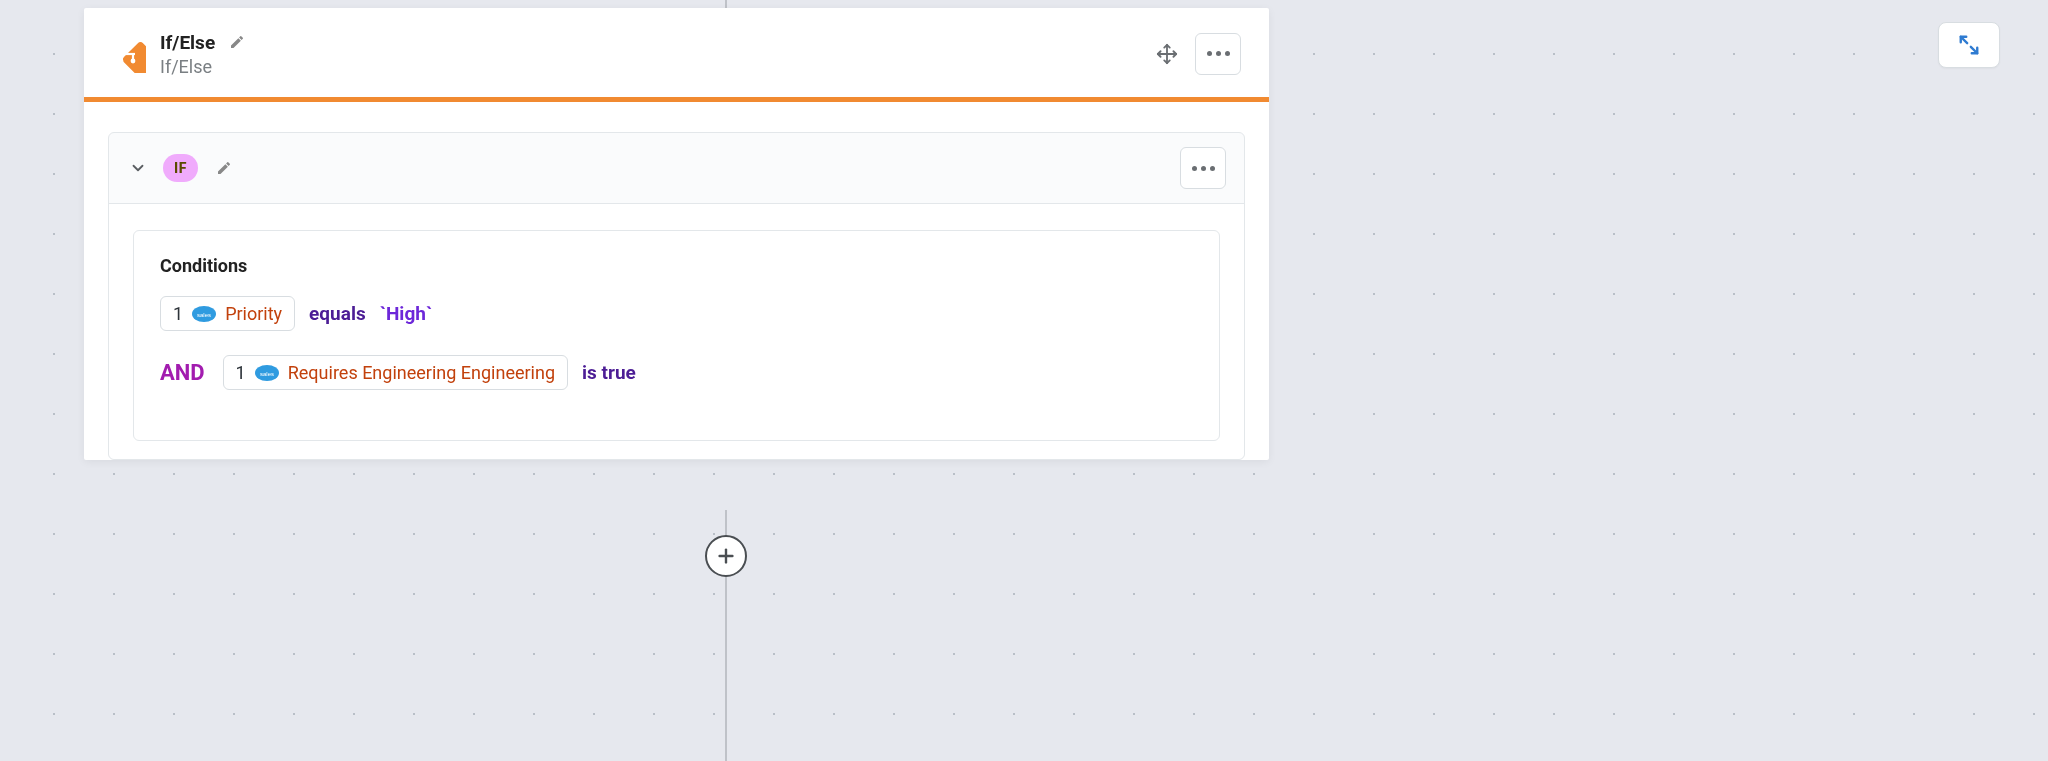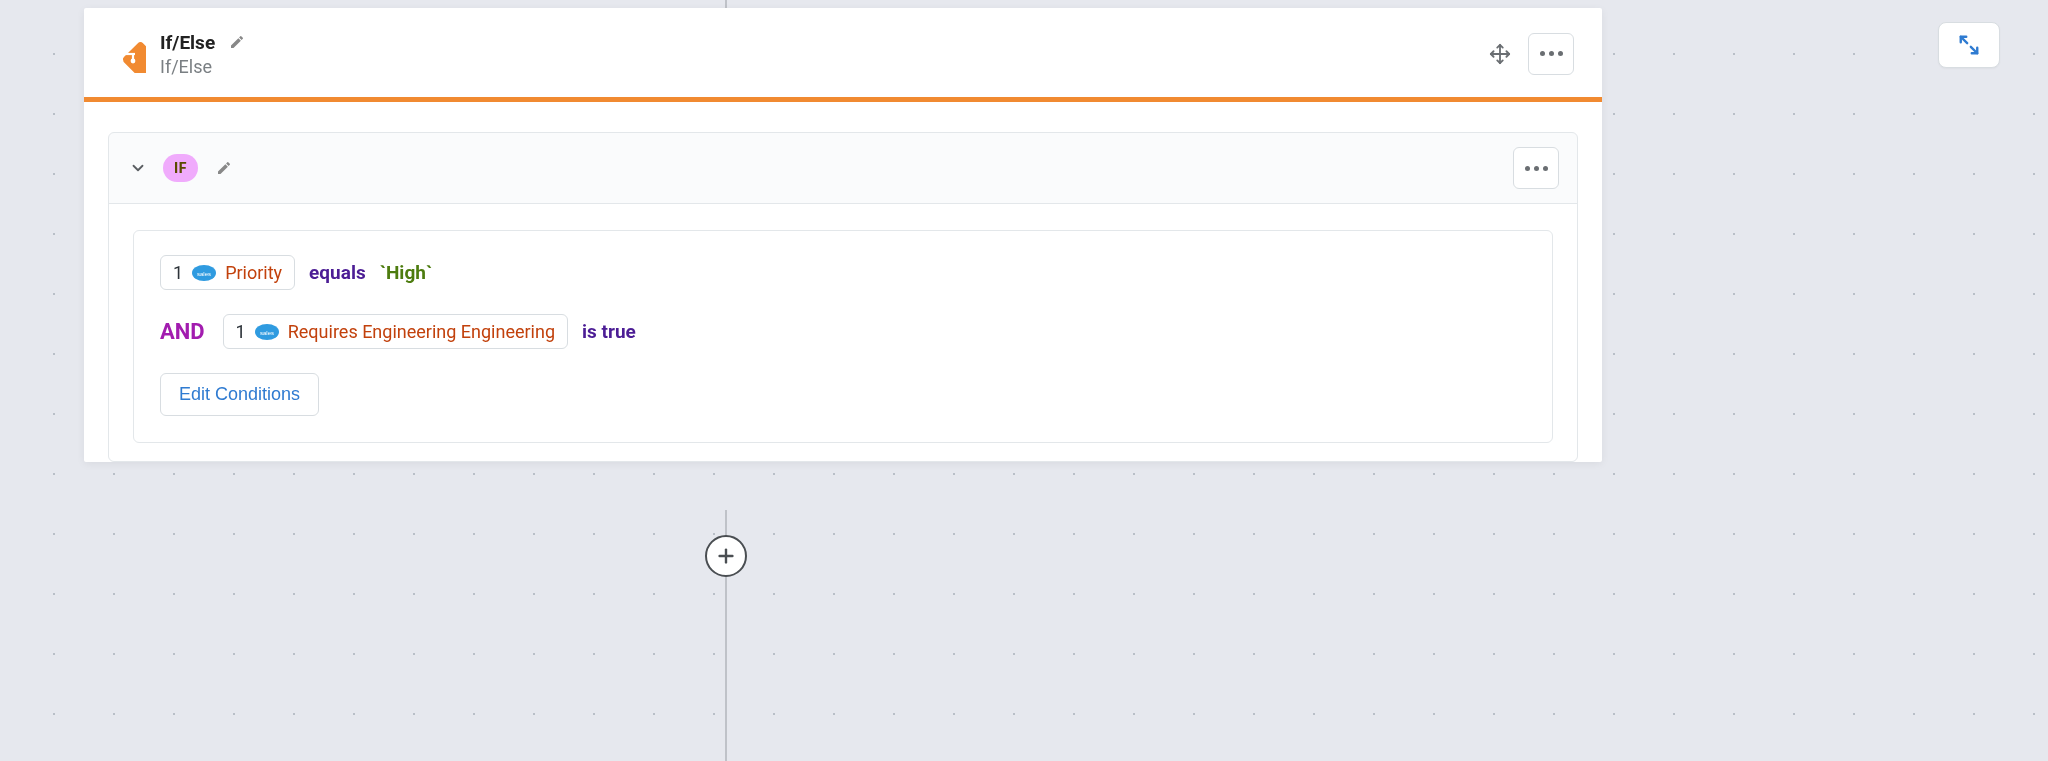--- a/index.html
+++ b/index.html
@@ -35,21 +35,21 @@
     border: 1px solid #d8dde1;
     border-radius: 8px;
     display: flex; align-items: center; justify-content: center;
     box-shadow: 0 1px 2px rgba(0,0,0,0.04);
     cursor: pointer;
   }
 
   .card {
     position: absolute;
     left: 84px; top: 8px;
-    width: 1518px;
+    width: 1185px;
     background: #fff;
     box-shadow: 0 2px 8px rgba(0,0,0,0.06);
     border-radius: 2px;
     overflow: visible;
   }
   .card-header {
     display: flex;
     align-items: center;
     padding: 22px 28px 20px 24px;
   }
@@ -126,21 +126,21 @@
     padding: 6px 12px;
     display: inline-flex; align-items: center; gap: 8px;
     font-size: 18px;
   }
   .var-chip .num { color: #2d3339; }
   .sf-cloud {
     display: inline-flex; align-items:center; justify-content:center;
   }
   .var-name { color: #c2410c; }
   .op-text { font-size: 19px; color: #4c1d95; font-weight: bold; }
-  .val-text { font-size: 19px; color: #4d7c0f; font-weight: 700; }
+  .val-text { font-size: 19px; color: #6d28d9; font-weight: 700; }
 
   .edit-btn {
     border: 1px solid #d8dde1;
     border-radius: 6px;
     background: #fff;
     padding: 10px 18px;
     font-size: 18px;
     color: #2f7bd1;
     cursor: pointer;
   }
@@ -243,20 +243,21 @@
           <div class="dots">
               <span></span>
               <span></span>
               <span></span>
             </div>
         </div>
       </div>
 
       <div class="branch-body">
         <div class="conditions-card">
+          <div class="cond-heading">Conditions</div>
 
           <div class="cond-row">
             <span class="var-chip">
               <span class="num">1</span>
               <span class="sf-cloud">
                 <svg width="26" height="18" viewBox="0 0 26 18">
                     <ellipse cx="13" cy="9" rx="12" ry="8" fill="#2f9be0"></ellipse>
                     <text x="13" y="12" font-size="6" fill="#fff" text-anchor="middle" font-family="Arial">sales</text>
                   </svg>
               </span>
@@ -274,21 +275,20 @@
                 <svg width="26" height="18" viewBox="0 0 26 18">
                     <ellipse cx="13" cy="9" rx="12" ry="8" fill="#2f9be0"></ellipse>
                     <text x="13" y="12" font-size="6" fill="#fff" text-anchor="middle" font-family="Arial">sales</text>
                   </svg>
               </span>
               <span class="var-name">Requires Engineering Engineering</span>
             </span>
             <span class="op-text">is true</span>
           </div>
 
-          <button class="edit-btn">Edit Conditions</button>
         </div>
       </div>
     </div>
   </div>
 </div>
 
 <div class="plus-circle">
   <svg width="22" height="22" viewBox="0 0 24 24" fill="none" stroke-width="2.6" stroke-linecap="round">
       <line x1="12" y1="5" x2="12" y2="19"></line>
       <line x1="5" y1="12" x2="19" y2="12"></line>

